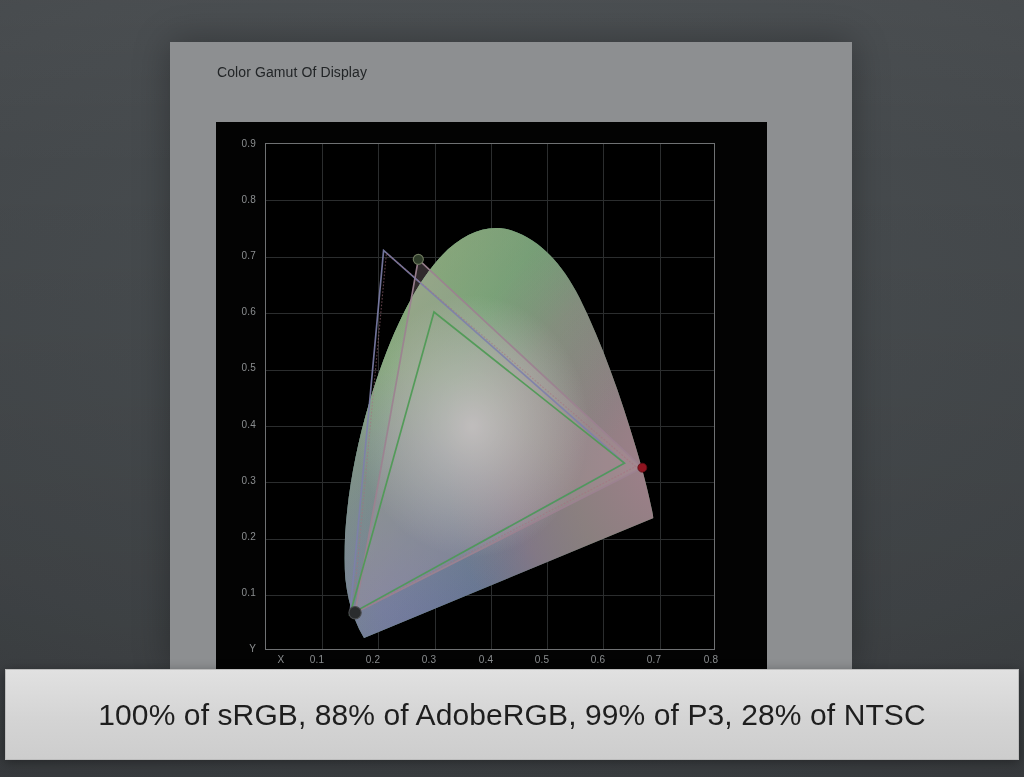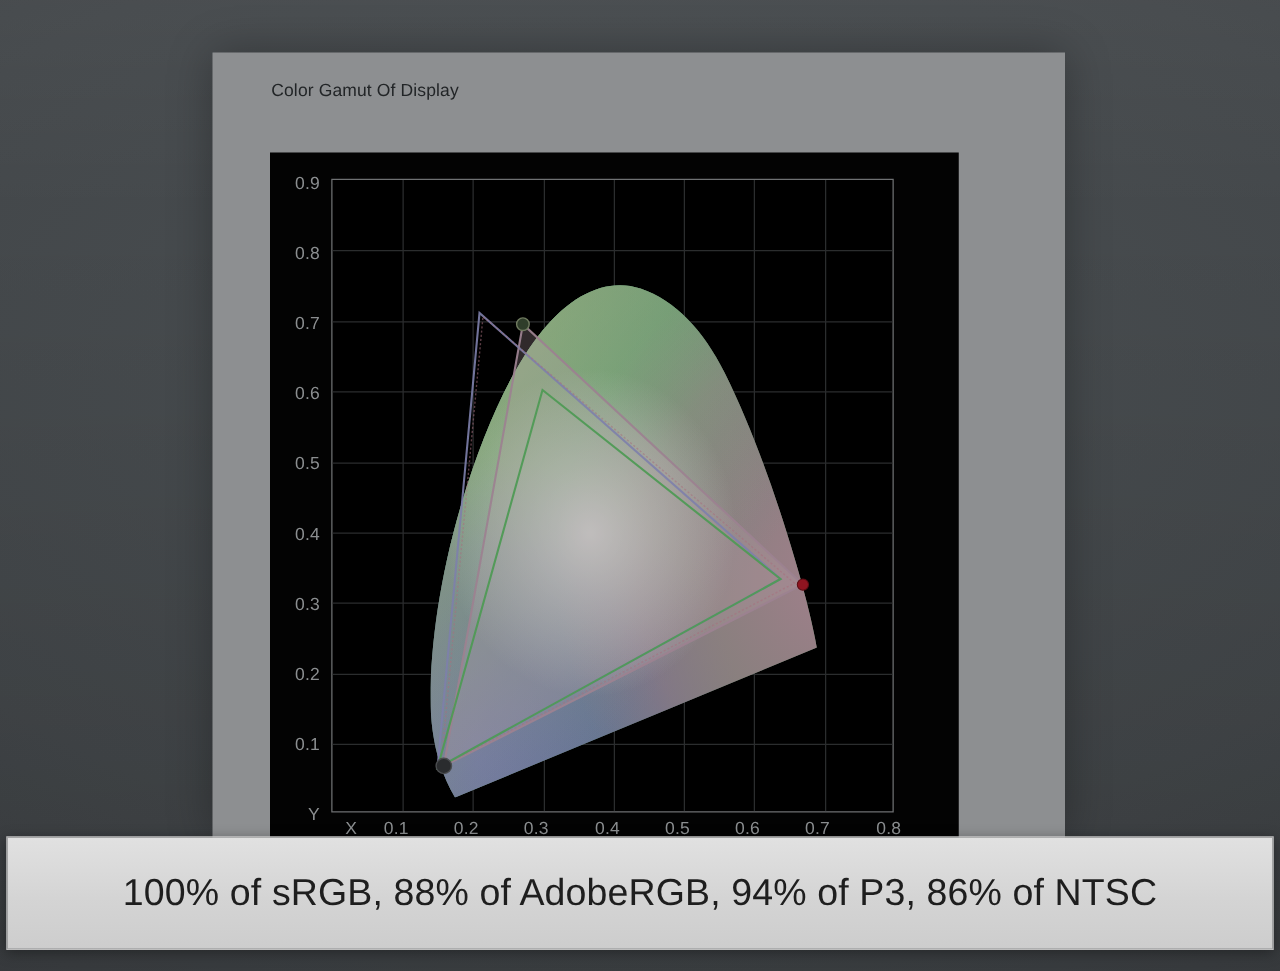--- a/index.html
+++ b/index.html
@@ -47,21 +47,21 @@
     box-sizing:border-box;
     background:#000;
     overflow:hidden;
   }
   .grid-v,.grid-h{position:absolute;background:#2b2d2e;}
   .grid-v{width:1px;top:0;bottom:0;}
   .grid-h{height:1px;left:0;right:0;}
 
   
   .tick{
-    position:absolute;font-size:14px;color:#8b8e90;
+    position:absolute;font-size:10px;color:#8b8e90;
     letter-spacing:.2px;white-space:nowrap;
   }
   .tick-y{text-align:right;width:26px;}
   .tick-x{text-align:center;width:26px;}
 
   
   .locus-wrap{position:absolute;inset:0;}
 
   
   .caption{
@@ -195,16 +195,16 @@
           <circle cx="672" cy="578" r="8" fill="#8f1420" stroke="#5e0d14" stroke-width="1.5"></circle>
           <circle cx="159" cy="837" r="11" fill="#2a2c2e" stroke="#4a4c4e" stroke-width="2"></circle>
         </svg>
 
       </div>
 
     </div>
   </div>
 
   <div class="caption">
-    <span class="caption-text">100% of sRGB, 88% of AdobeRGB, 94% of P3, 86% of NTSC</span>
+    <span class="caption-text">100% of sRGB, 88% of AdobeRGB, 99% of P3, 28% of NTSC</span>
   </div>
 
 </div>
 
 </body></html>

